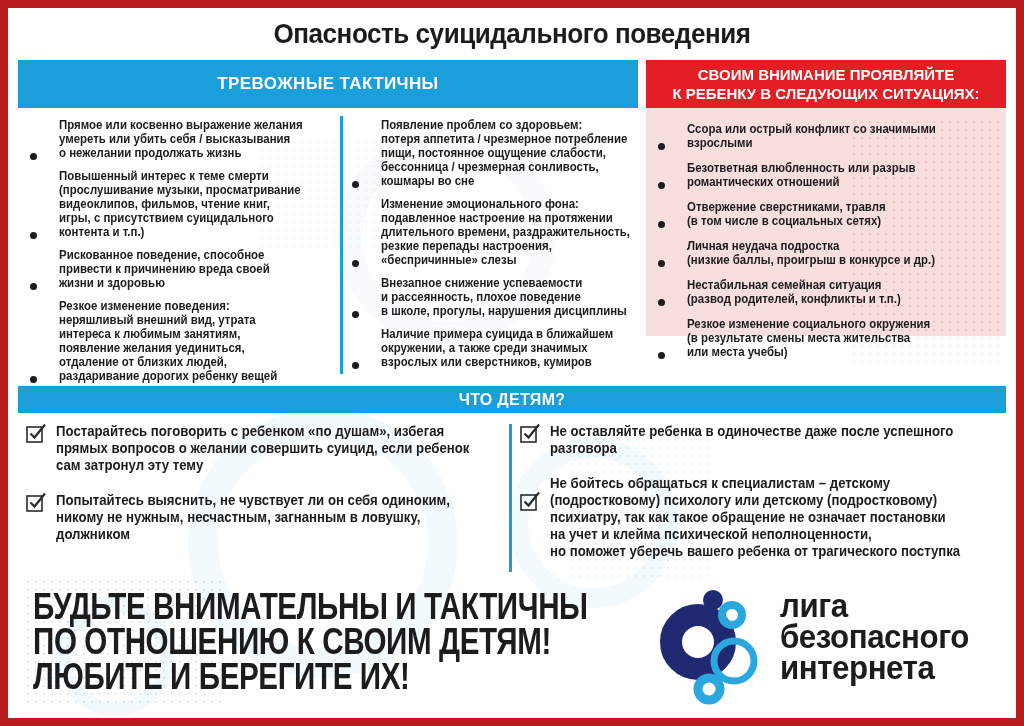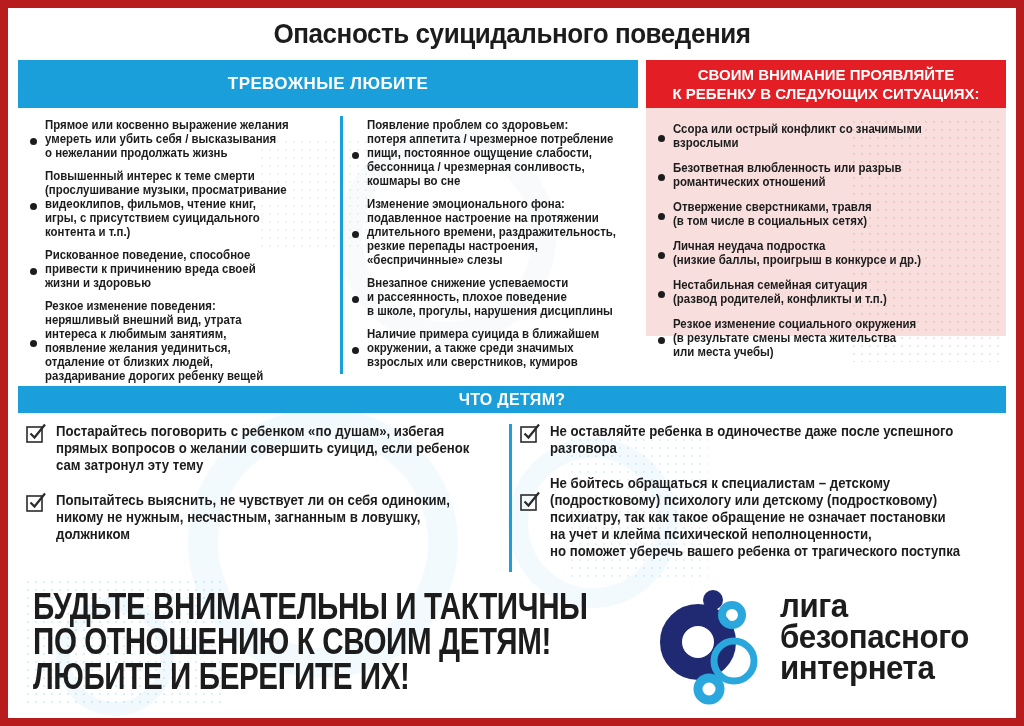--- a/index.html
+++ b/index.html
@@ -29,21 +29,21 @@
   .hdr-attn     { left:638px; top:52px;  width:360px; height:48px; background:#e31e24; font-size:15px; line-height:1.28;
                   text-align:center; white-space:pre-line; }
   .hdr-todo     { left:10px;  top:378px; width:988px; height:27px; background:#1b9fda; font-size:16px; letter-spacing:.3px; }
   
   .sig-col { position:absolute; top:110px; z-index:1; }
   .c1 { left:22px;  width:308px; }
   .c2 { left:344px; width:296px; }
   .vdiv { position:absolute; width:3px; background:#1b9fda; z-index:1; }
   .vd-signals { left:332px; top:108px; height:258px; }
   .vd-todo    { left:501px; top:416px; height:148px; }
-  .item { display:flex; align-items:center; }
+  .item { display:flex; align-items:flex-end;gap:14px; }
   .item + .item { margin-top:9px; }
   .pink-panel .item + .item { margin-top:11px; }
   .dot { flex:0 0 7px; width:7px; height:7px; border-radius:50%; background:#1c1c1c; margin:4px 8px 0 0; }
   .itxt { white-space:pre-line; font-size:13px; line-height:14px; font-weight:bold;
           width:115%; flex-shrink:0; transform:scaleX(.88); transform-origin:left top; }
   
   .pink-panel { position:absolute; left:638px; top:100px; width:360px; height:228px; box-sizing:border-box;
                 background:#f9dede; padding:14px 12px; z-index:1; }
   .pink-panel .inner { position:relative; z-index:1; }
   .dots-pink { right:6px; top:10px; width:150px; height:244px; color:rgba(190,60,60,.14); }
@@ -74,21 +74,21 @@
   <div class="deco deco1"></div>
   <div class="deco deco2"></div>
   <div class="deco deco3"></div>
   <div class="deco deco4"></div>
   <div class="dots dots-b1"></div>
   <div class="dots dots-b2"></div>
   <div class="dots dots-b3"></div>
 
   <div class="title">Опасность суицидального поведения</div>
 
-  <div class="bar hdr-signals">ТРЕВОЖНЫЕ ЛЮБИТЕ</div>
+  <div class="bar hdr-signals">ТРЕВОЖНЫЕ ТАКТИЧНЫ</div>
   <div class="bar hdr-attn">СВОИМ ВНИМАНИЕ ПРОЯВЛЯЙТЕ
 К РЕБЕНКУ В СЛЕДУЮЩИХ СИТУАЦИЯХ:</div>
 
   <div class="sig-col c1">
     <div class="item">
       <span class="dot"></span>
       <span class="itxt">Прямое или косвенно выражение желания
 умереть или убить себя / высказывания
 о нежелании продолжать жизнь</span>
     </div>

